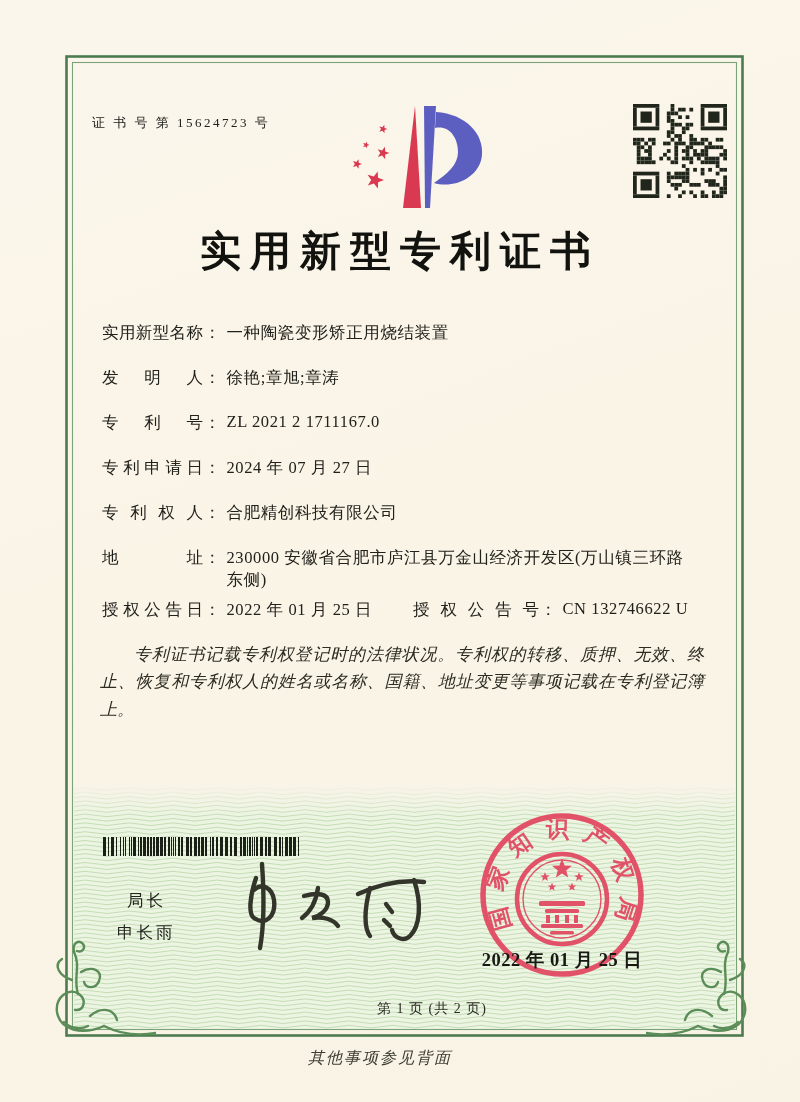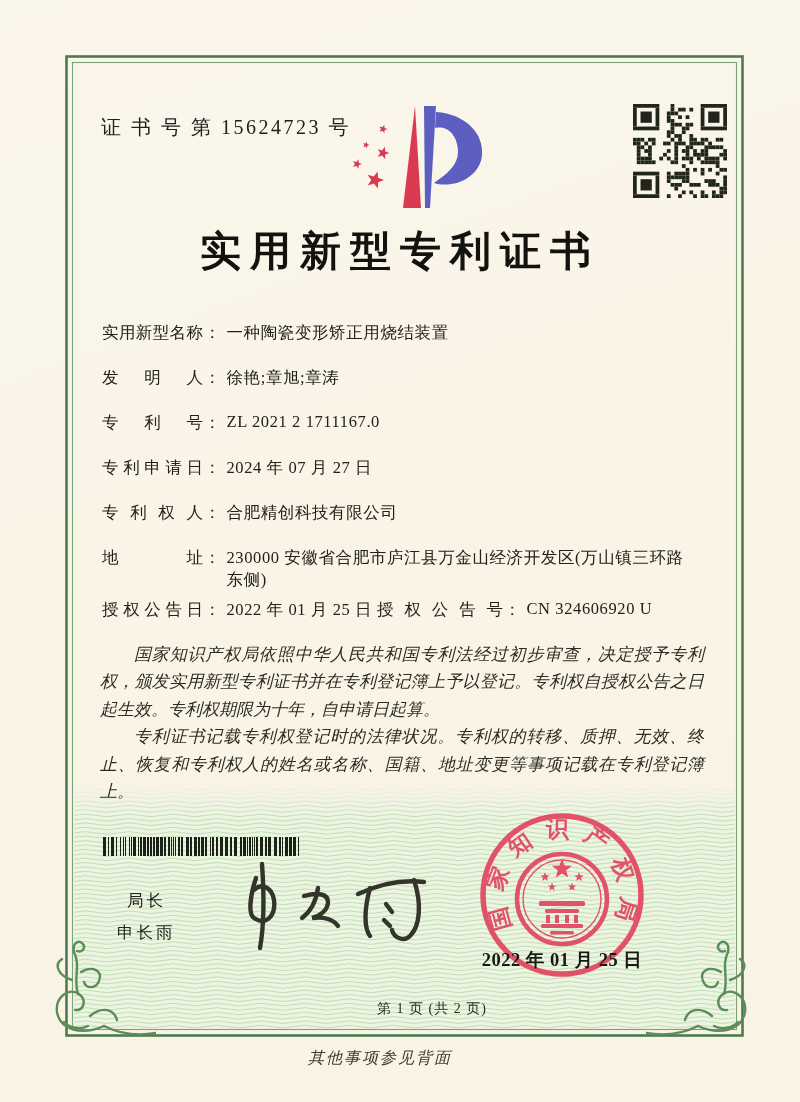--- a/index.html
+++ b/index.html
@@ -8,35 +8,35 @@
         background:linear-gradient(160deg,#fbf6ec 0%,#faf4e6 55%,#f8f3e4 100%);}
   
   .frame-svg{position:absolute;left:0;top:0;z-index:3;pointer-events:none;}
   
   .green-zone{position:absolute;left:74px;top:783px;width:661px;height:247px;
               background:#ecf4e2;z-index:1;}
   .green-zone .waves{position:absolute;left:0;top:0;}
   .green-zone .fade{position:absolute;left:0;top:0;width:100%;height:34px;
               background:linear-gradient(#faf4e8,rgba(250,244,232,0));}
   
-  .cert-no{position:absolute;left:101px;top:114px;font-size:20px;letter-spacing:2.5px;
+  .cert-no{position:absolute;left:92px;top:114px;font-size:13px;letter-spacing:2.5px;
            color:#20201c;z-index:4;}
   .logo{position:absolute;left:335px;top:104px;z-index:4;}
   .qr{position:absolute;left:633px;top:104px;z-index:4;}
   
   .title{position:absolute;left:0;top:224px;width:100%;text-align:center;
          font-size:41px;font-weight:700;letter-spacing:9px;color:#12120f;z-index:4;}
   
   .frow{position:absolute;left:102px;width:620px;font-size:16.5px;color:#21211c;z-index:4;}
   .flabel{display:inline-block;width:101px;text-align:justify;text-align-last:justify;
           vertical-align:top;}
   .fcolon{display:inline-block;margin:0 6px 0 1px;vertical-align:top;}
   .fvalue{display:inline-block;max-width:470px;vertical-align:top;letter-spacing:0.6px;}
   .pair2{position:absolute;left:275px;top:0;}
-  .pair2 .flabel{width:126px;}
+  .pair2 .flabel{width:126px;margin-left:36px;}
   
   .body-text{position:absolute;left:100px;top:641px;width:604px;z-index:4;
              font-style:italic;color:#2c2c22;font-size:17px;line-height:27.4px;
              text-align:justify;}
   .body-text p{margin:0;text-indent:2em;}
   
   .barcode{position:absolute;left:103px;top:837px;z-index:4;}
   .sig-title{position:absolute;left:127px;top:890px;font-family:"Liberation Sans","DejaVu Sans",sans-serif;
              font-size:16.5px;letter-spacing:3px;color:#22251d;z-index:4;}
   .sig-name{position:absolute;left:117px;top:922px;font-family:"Liberation Sans","DejaVu Sans",sans-serif;
@@ -370,26 +370,25 @@
   </div>
   <div class="frow" style="top:502px">
     <span class="flabel">专利权人</span><span class="fcolon">：</span><span class="fvalue">合肥精创科技有限公司</span>
   </div>
   <div class="frow" style="top:547px">
     <span class="flabel">地址</span><span class="fcolon">：</span><span class="fvalue">230000 安徽省合肥市庐江县万金山经济开发区(万山镇三环路东侧)</span>
   </div>
   <div class="frow" style="top:599px">
     <span class="flabel">授权公告日</span><span class="fcolon">：</span><span class="fvalue">2022 年 01 月 25 日</span>
     <span class="pair2">
-      <span class="flabel">授权公告号</span><span class="fcolon">：</span><span class="fvalue">CN 324606920 U</span>
+      <span class="flabel">授权公告号</span><span class="fcolon">：</span><span class="fvalue">CN 132746622 U</span>
     </span>
   </div>
 
   <div class="body-text">
-    <p>国家知识产权局依照中华人民共和国专利法经过初步审查，决定授予专利权，颁发实用新型专利证书并在专利登记簿上予以登记。专利权自授权公告之日起生效。专利权期限为十年，自申请日起算。</p>
     <p>专利证书记载专利权登记时的法律状况。专利权的转移、质押、无效、终止、恢复和专利权人的姓名或名称、国籍、地址变更等事项记载在专利登记簿上。</p>
   </div>
 
   <svg class="barcode" id="barcode" width="198" height="19">
       <rect x="0" y="0" width="3" height="19" fill="#1c2117"></rect>
       <rect x="5" y="0" width="1" height="19" fill="#1c2117"></rect>
       <rect x="8" y="0" width="3" height="19" fill="#1c2117"></rect>
       <rect x="13" y="0" width="1" height="19" fill="#1c2117"></rect>
       <rect x="17" y="0" width="1" height="19" fill="#1c2117"></rect>
       <rect x="20" y="0" width="1" height="19" fill="#1c2117"></rect>

